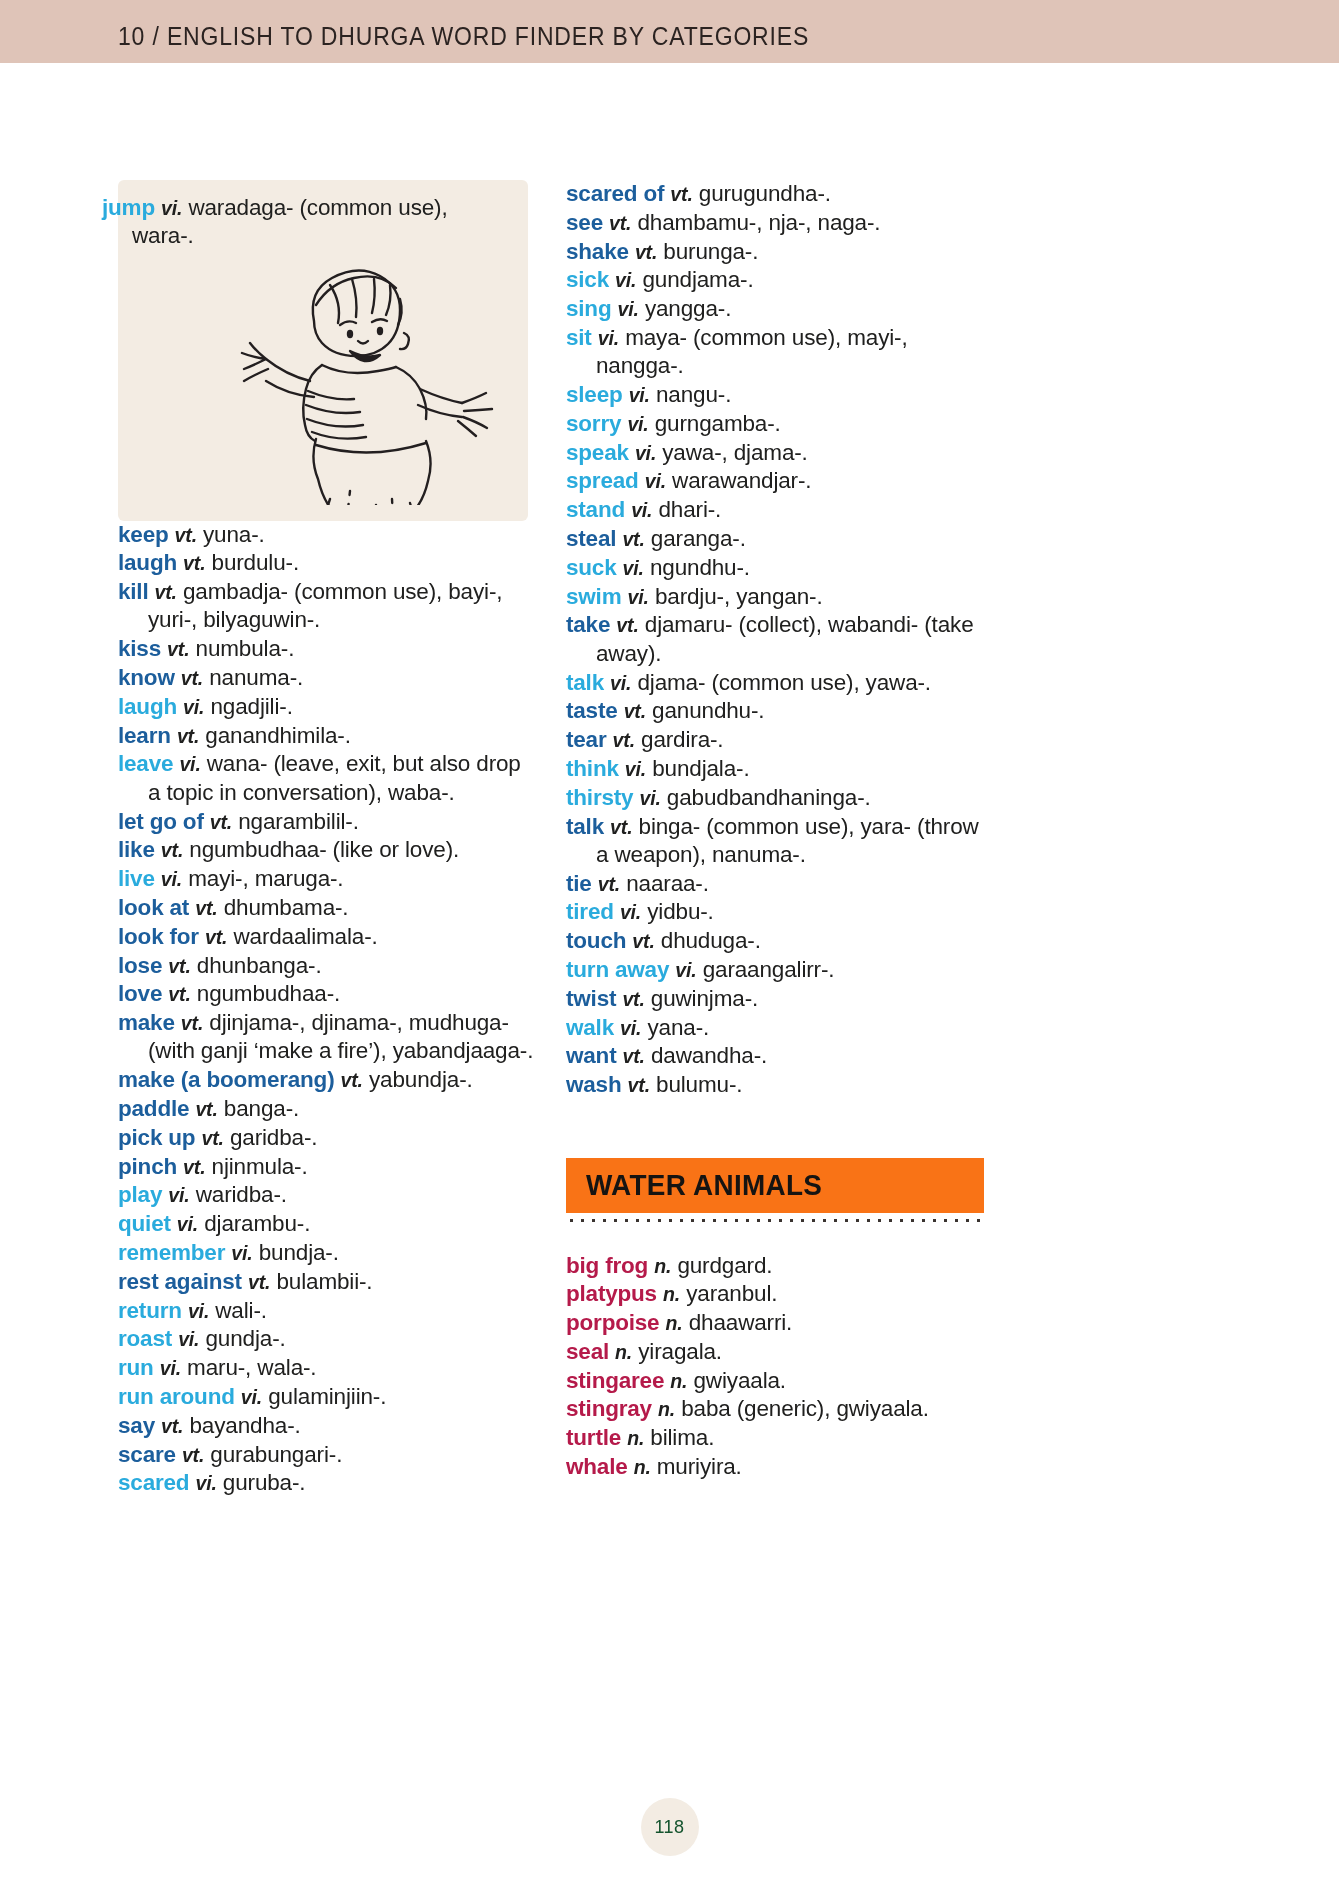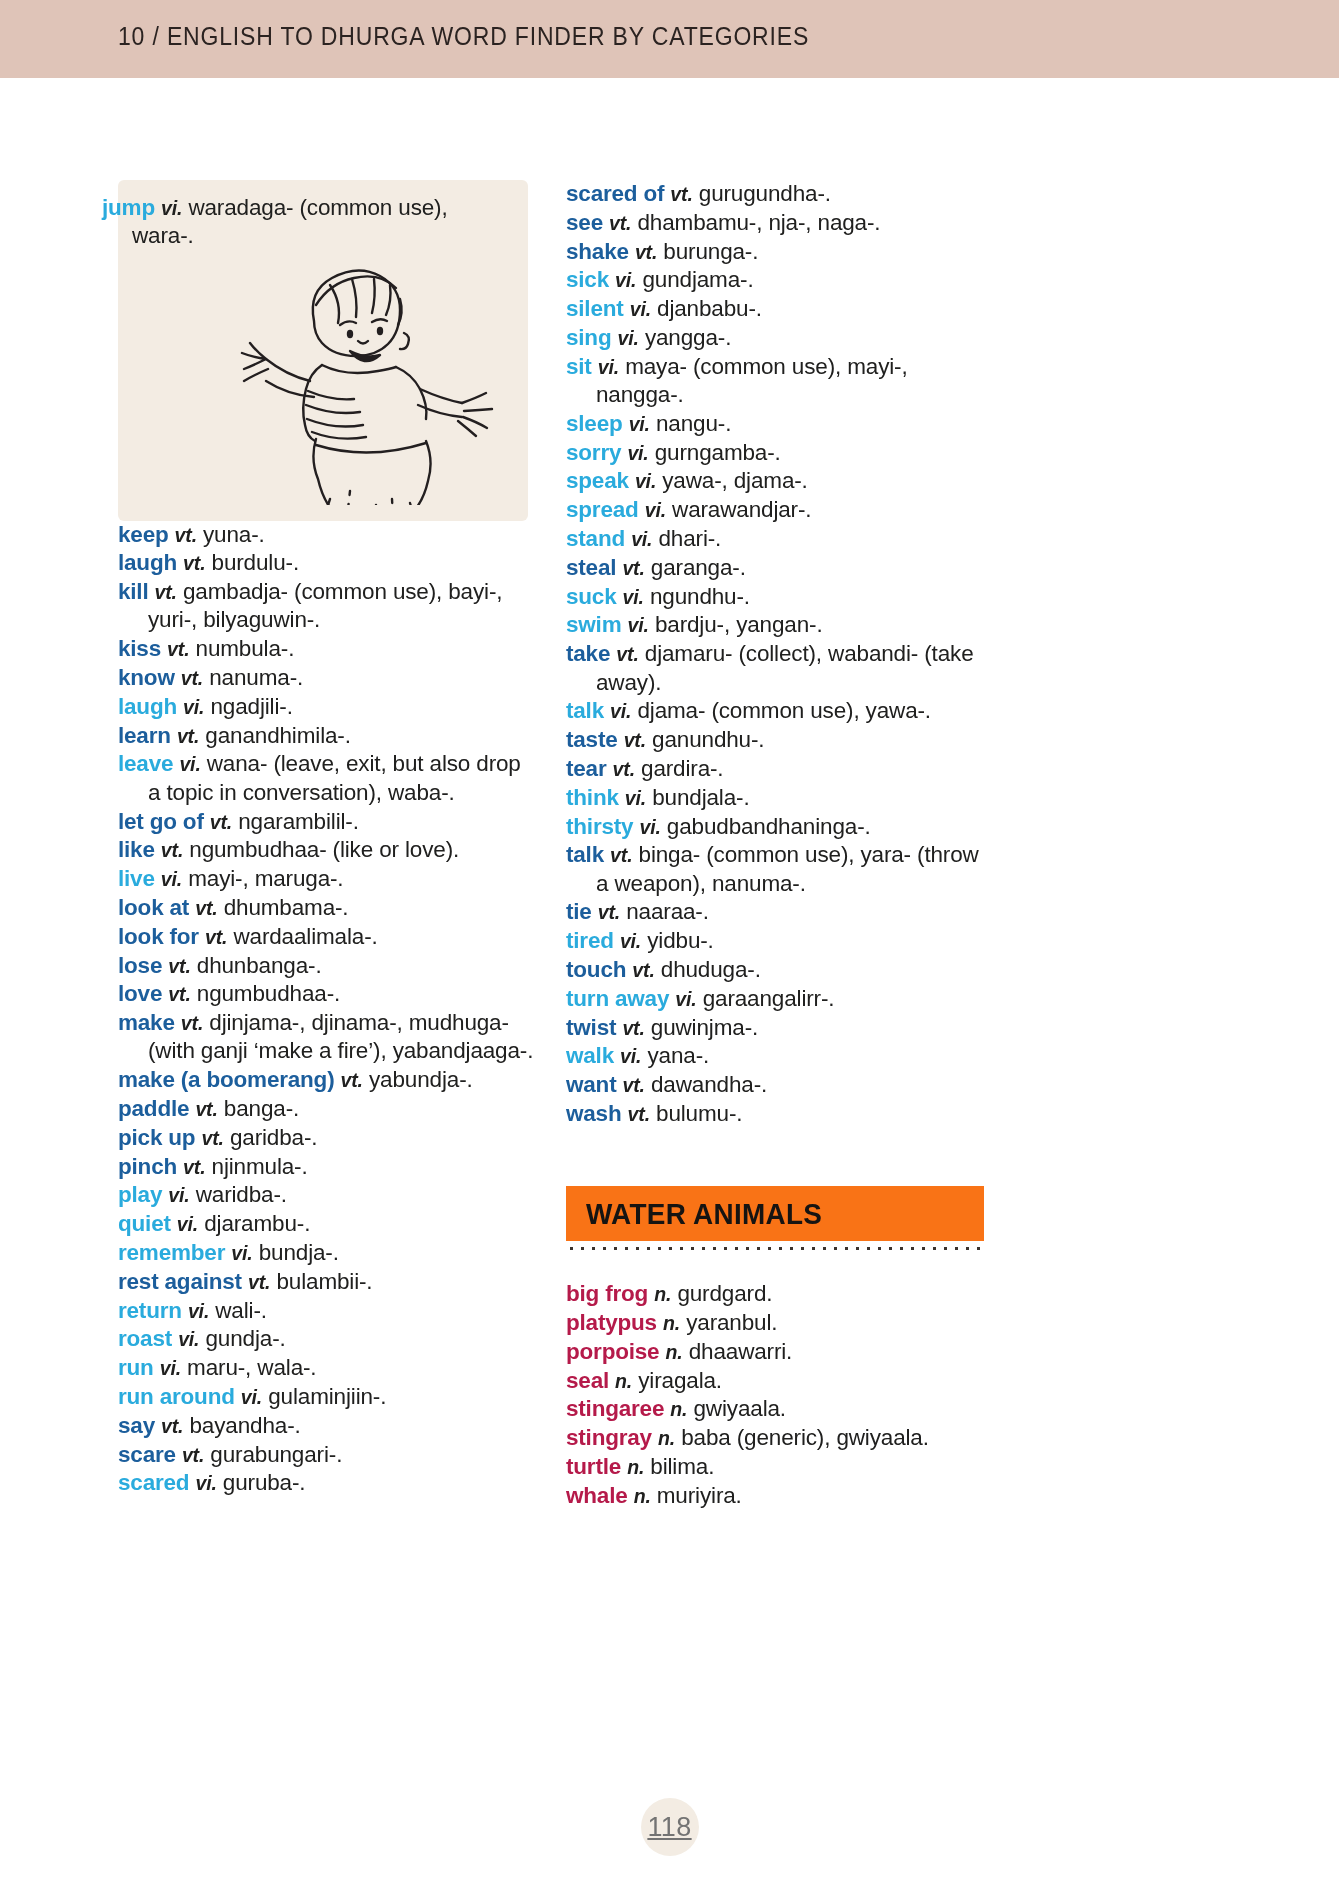--- a/index.html
+++ b/index.html
@@ -13,21 +13,21 @@
     position: relative;
     font-family: "Liberation Sans", sans-serif;
     -webkit-font-smoothing: antialiased;
   }
 
   
   .running-head {
     position: absolute;
     top: 0; left: 0;
     width: 1339px;
-    height: 78px;
+    height: 63px;
     background: #dfc4b8;
   }
   .running-head-text {
     position: absolute;
     left: 118px;
     top: 22px;
     font-family: "Liberation Sans Narrow", "Liberation Sans", sans-serif;
     font-size: 25px;
     letter-spacing: 0.9px;
     color: #2b2321;
@@ -138,24 +138,23 @@
     top: 1723px;
     width: 58px;
     height: 58px;
     border-radius: 50%;
     background: #f3ece3;
     display: flex;
     align-items: center;
     justify-content: center;
   }
   .folio-num {
-    font-size: 27px;
-    color: #737373;
+    font-size: 18px;
+    color: #14532d;
     letter-spacing: 0.4px;
-    text-decoration: underline;
   }
 </style>
 </head>
 <body>
 
 <div class="running-head">
   <div class="running-head-text">10 / ENGLISH TO DHURGA WORD FINDER BY CATEGORIES</div>
 </div>
 
 <div class="page-body">
@@ -397,25 +396,20 @@
         <span class="hw hw-vt">shake</span>
         <span class="pos">vt.</span>
         <span class="gloss">burunga-.</span>
       </p>
       <p class="entry">
         <span class="hw hw-vi">sick</span>
         <span class="pos">vi.</span>
         <span class="gloss">gundjama-.</span>
       </p>
       <p class="entry">
-        <span class="hw hw-vi">silent</span>
-        <span class="pos">vi.</span>
-        <span class="gloss">djanbabu-.</span>
-      </p>
-      <p class="entry">
         <span class="hw hw-vi">sing</span>
         <span class="pos">vi.</span>
         <span class="gloss">yangga-.</span>
       </p>
       <p class="entry">
         <span class="hw hw-vi">sit</span>
         <span class="pos">vi.</span>
         <span class="gloss">maya- (common use), mayi-, nangga-.</span>
       </p>
       <p class="entry">

